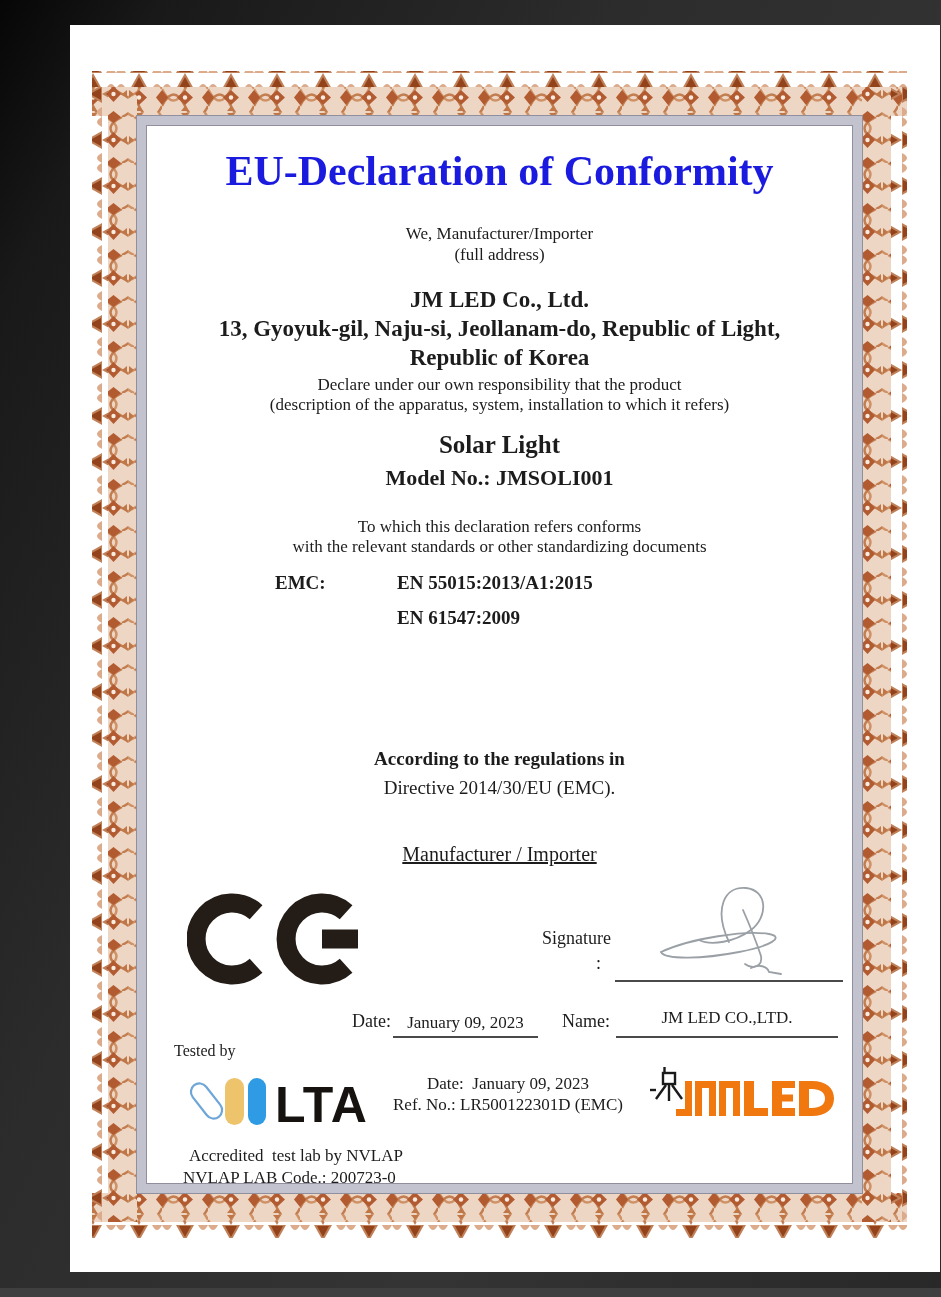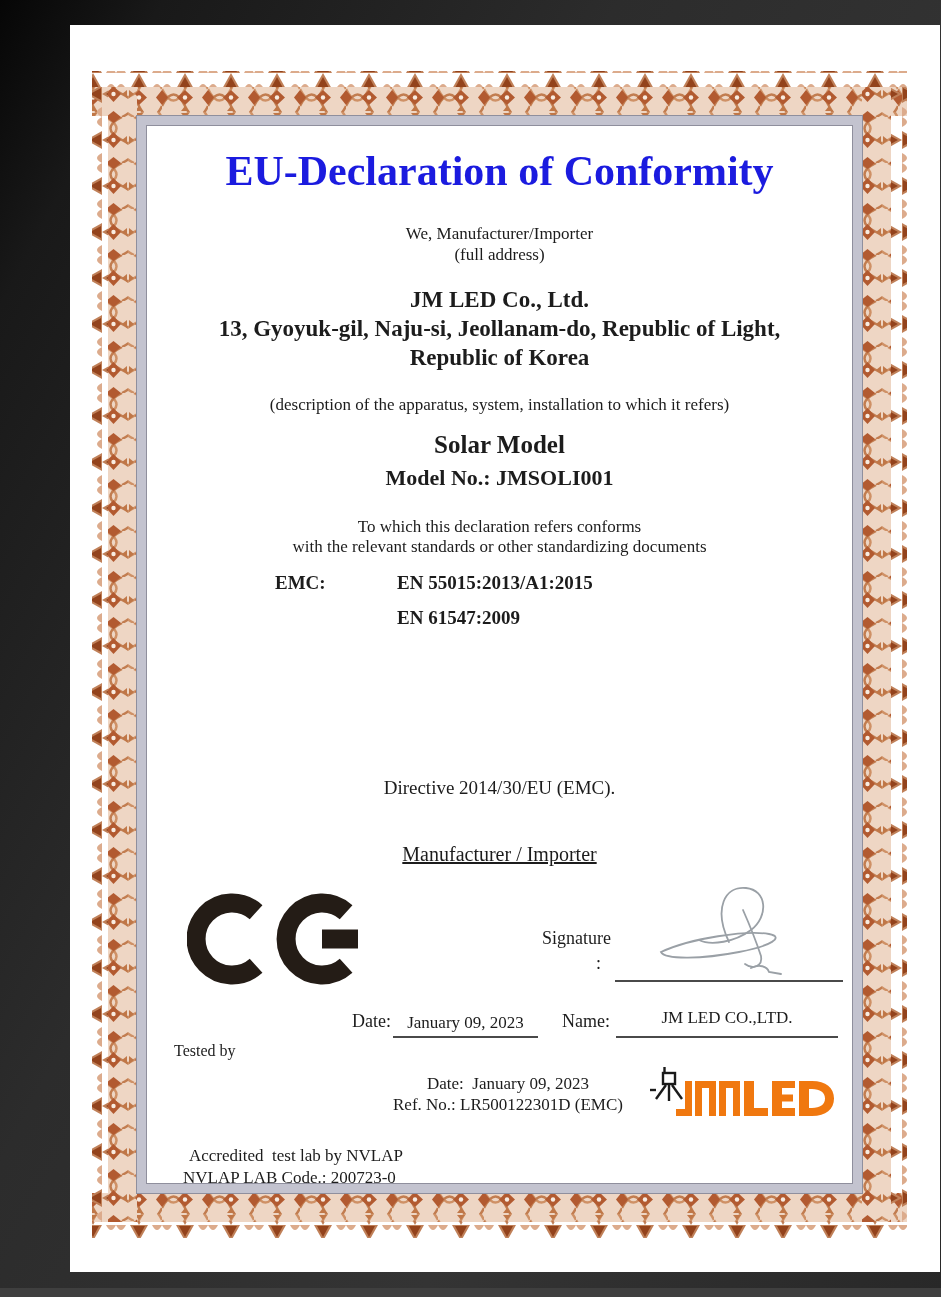--- a/index.html
+++ b/index.html
@@ -139,36 +139,37 @@
         <span>(full address)</span>
       </div>
 
       <div class="centered mfr">
         <span>JM LED Co., Ltd.</span><br>
         <span>13, Gyoyuk-gil, Naju-si, Jeollanam-do, Republic of Light,</span><br>
         <span>Republic of Korea</span>
       </div>
 
       <div class="centered declare">
-        <br>
+        <span>Declare under our own responsibility that the product</span><br>
         <span>(description of the apparatus, system, installation to which it refers)</span>
       </div>
 
-      <div class="centered product-name">Solar Model</div>
+      <div class="centered product-name">Solar Light</div>
       <div class="centered product-model">Model No.: JMSOLI001</div>
 
       <div class="centered conformity">
         <span>To which this declaration refers conforms</span><br>
         <span>with the relevant standards or other standardizing documents</span>
       </div>
 
       <div class="emc-label">EMC:</div>
       <div class="emc-item1">EN 55015:2013/A1:2015</div>
       <div class="emc-item2">EN 61547:2009</div>
 
+      <div class="centered regulations-heading">According to the regulations in</div>
       <div class="centered directive">Directive 2014/30/EU (EMC).</div>
 
       <div class="centered role-heading">Manufacturer / Importer</div>
 
       <div class="ce-wrap">
         <svg width="180" height="112" viewBox="0 0 180 112">
           <path d="M 69.1 29.2 A 36 36 0 1 0 69.1 82.8" fill="none" stroke="#241c16" stroke-width="19"></path>
           <path d="M 159.1 29.2 A 36 36 0 1 0 159.1 82.8" fill="none" stroke="#241c16" stroke-width="19"></path>
           <rect x="135" y="46.5" width="36" height="19" fill="#241c16"></rect>
         </svg>
@@ -191,20 +192,28 @@
       <div class="date-label">Date:</div>
       <div class="date-value">January 09, 2023</div>
       <div class="date-line"></div>
 
       <div class="name-label">Name:</div>
       <div class="name-value">JM LED CO.,LTD.</div>
       <div class="name-line"></div>
 
       <div class="tested-by">Tested by</div>
 
+      <div class="lta-wrap">
+        <svg width="210" height="62" viewBox="0 0 210 62">
+          <rect x="12" y="11" width="17" height="40" rx="8.5" fill="#ffffff" stroke="#6ea6d8" stroke-width="2.2" transform="rotate(-38 20.5 31)"></rect>
+          <rect x="39" y="8" width="19" height="47" rx="9.5" fill="#edc36b"></rect>
+          <rect x="62" y="8" width="18" height="47" rx="9" fill="#2f9be4"></rect>
+          <text x="89" y="52" class="sans" font-family="Liberation Sans, sans-serif" font-size="50" font-weight="900" fill="#15120f" letter-spacing="1">LTA</text>
+        </svg>
+      </div>
 
       <div class="lab-ref">
         <span class="pre">Date:  January 09, 2023</span><br>
         <span>Ref. No.: LR500122301D (EMC)</span>
       </div>
 
       <div class="jmled-wrap">
         <svg width="215" height="62" viewBox="0 0 215 62">
 
           <g stroke="#1a1a1a" stroke-width="2.4" fill="none">

